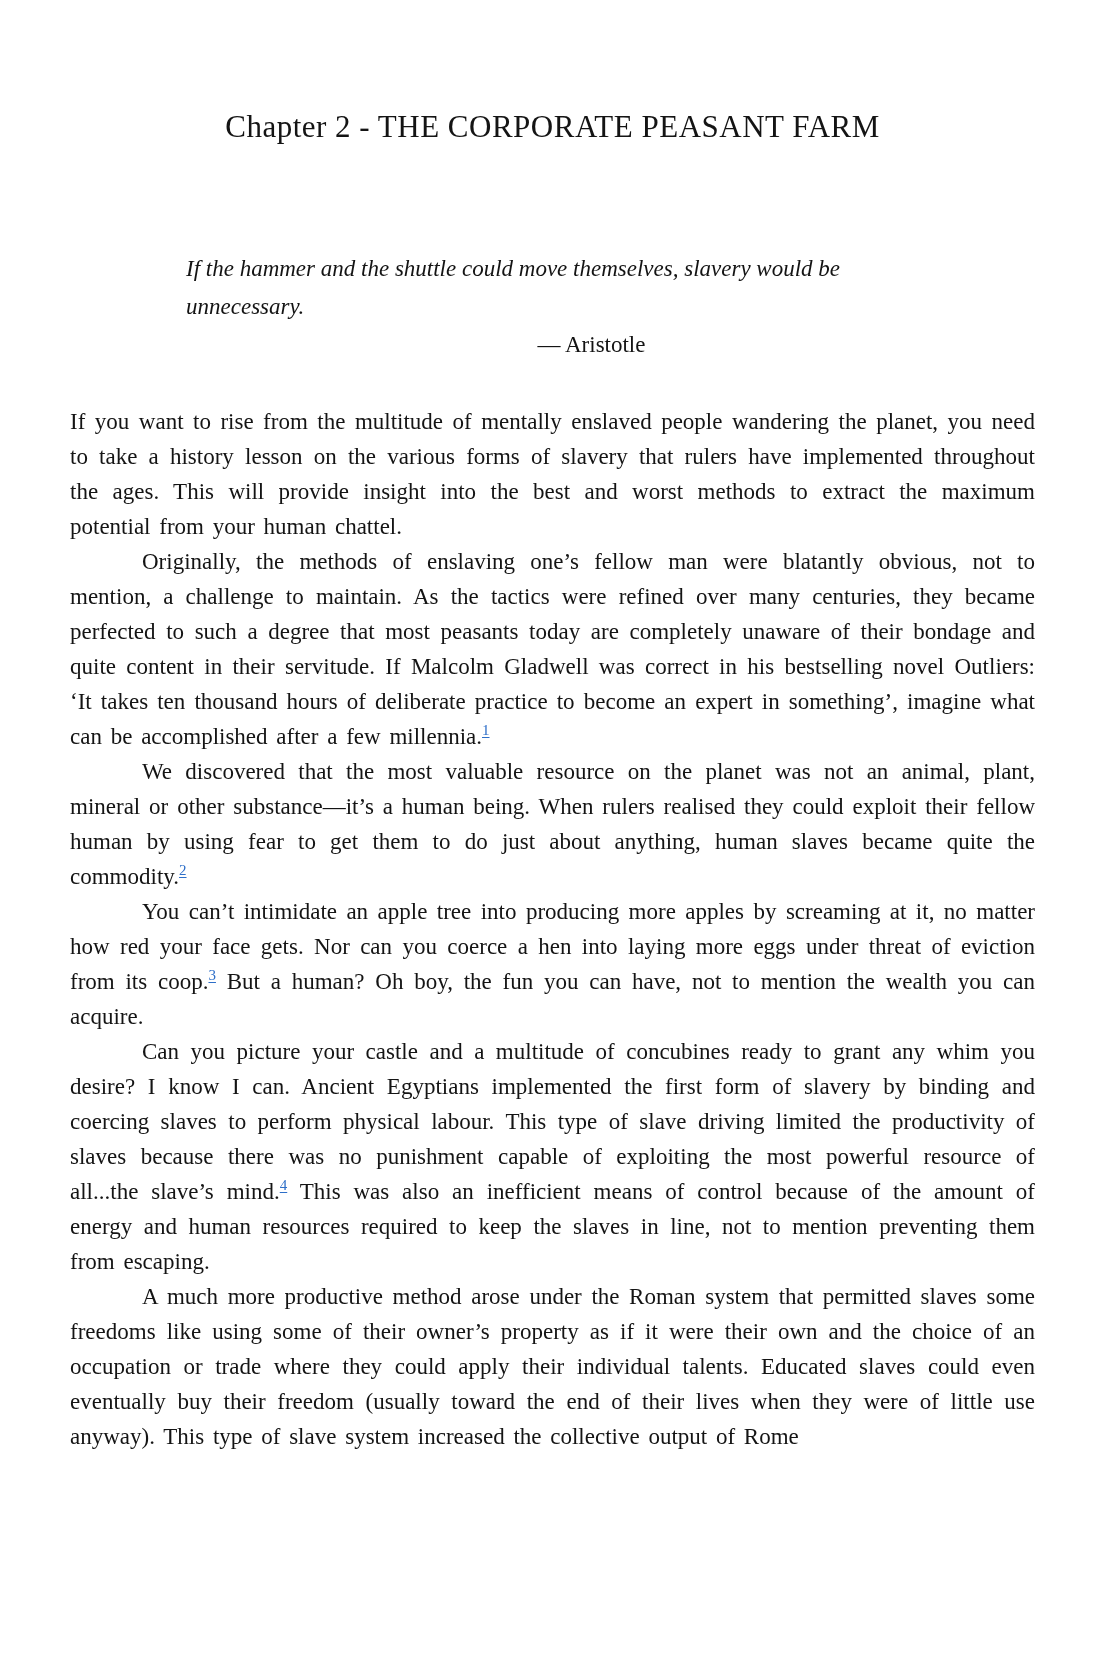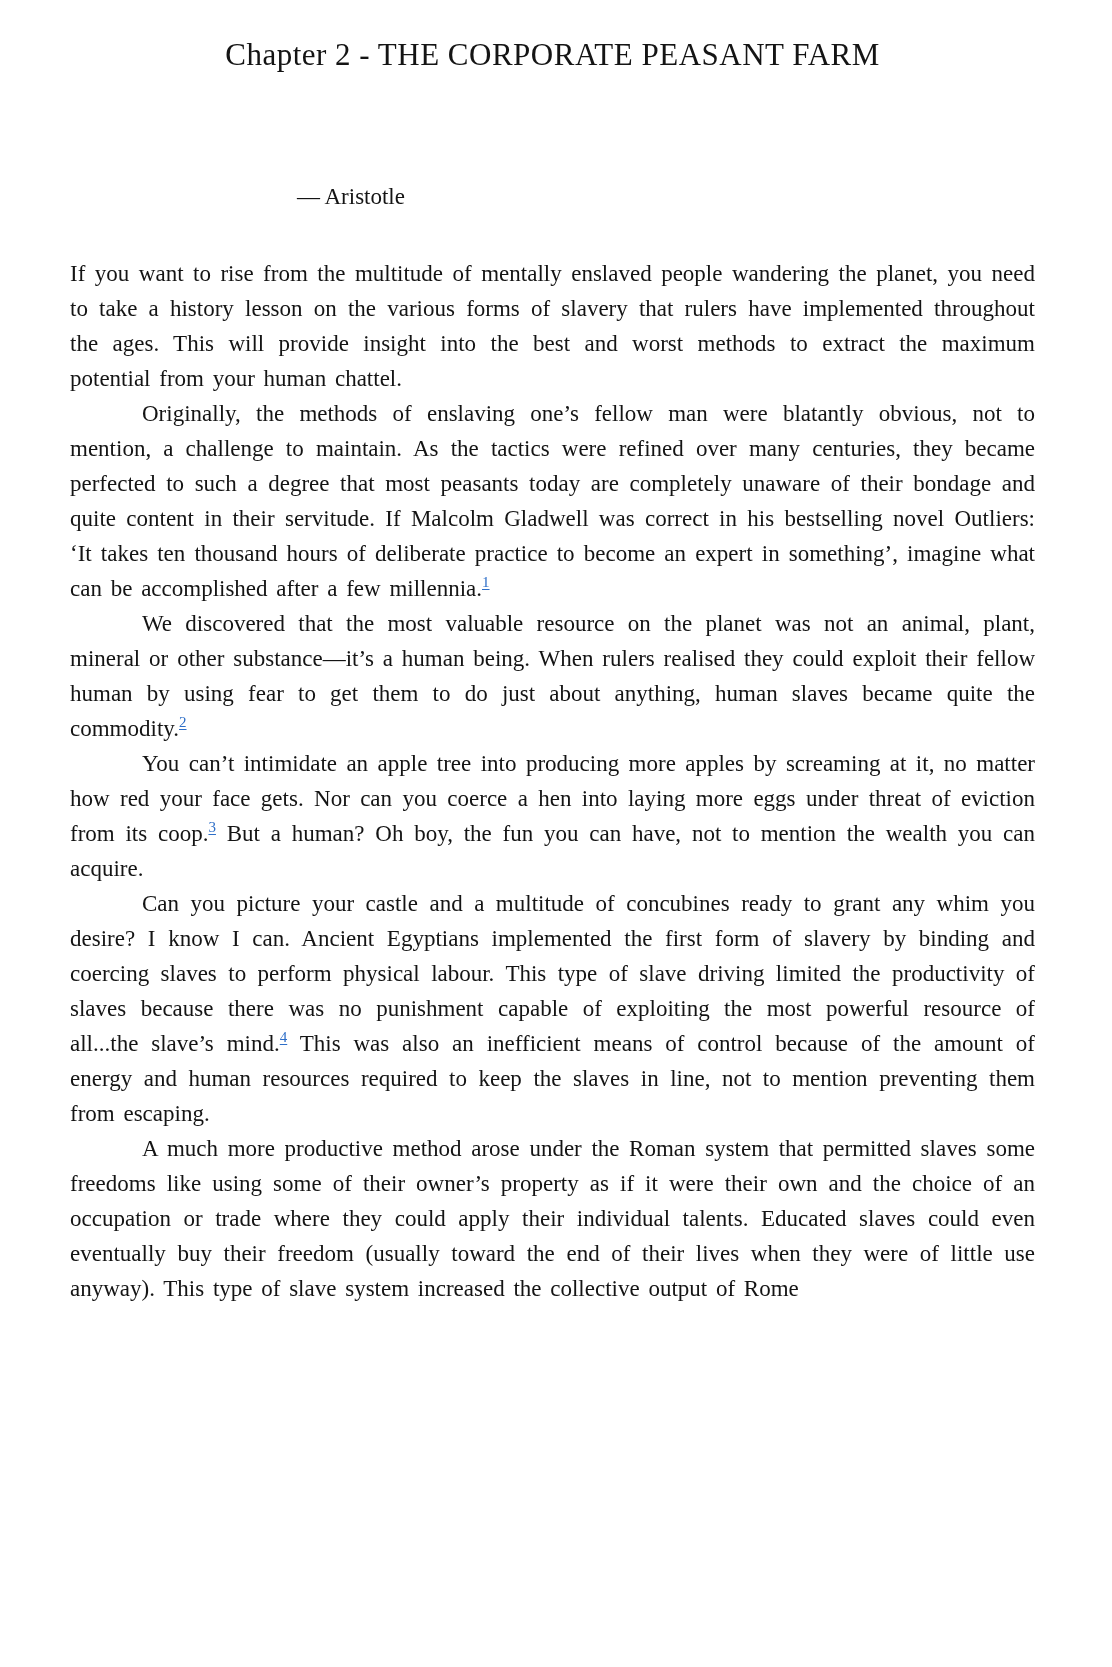--- a/index.html
+++ b/index.html
@@ -10,21 +10,21 @@
     width: 1112px;
     height: 1667px;
     background: #ffffff;
     overflow: hidden;
     font-family: "Liberation Serif", serif;
   }
   .page {
     box-sizing: border-box;
     width: 1112px;
     height: 1667px;
-    padding: 36px 77px 0 70px;
+    padding: 108px 77px 0 70px;
     overflow: hidden;
   }
   .chapter-title {
     margin: 0;
     font-weight: normal;
     font-size: 31px;
     line-height: 38px;
     text-align: center;
     letter-spacing: 0.5px;
     white-space: nowrap;
@@ -34,20 +34,21 @@
     max-width: 700px;
     font-size: 23px;
     line-height: 38px;
   }
   .epigraph-text {
     font-style: italic;
   }
   .epigraph-attribution {
     font-style: normal;
     margin-left: 111px;
+    text-align: center;
   }
   .body-text {
     margin-top: 40px;
     font-size: 23px;
     line-height: 35px;
     text-align: justify;
     word-spacing: 3px;
   }
   .body-text p {
     margin: 0;
@@ -67,20 +68,21 @@
     cursor: pointer;
   }
 </style>
 </head>
 <body style="background: rgb(255, 255, 255); color: rgb(20, 20, 20);">
 
 <div class="page">
   <h1 class="chapter-title">Chapter 2 - THE CORPORATE PEASANT FARM</h1>
 
   <div class="epigraph">
+    <div class="epigraph-text">If the hammer and the shuttle could move themselves, slavery would be unnecessary.</div>
     <div class="epigraph-attribution">— Aristotle</div>
   </div>
 
   <main class="body-text">
       <p><span>If you want to rise from the multitude of mentally enslaved people wandering the planet, you need to take a history lesson on the various forms of slavery that rulers have implemented throughout the ages. This will provide insight into the best and worst methods to extract the maximum potential from your human chattel.</span></p>
       <p class="indent"><span>Originally, the methods of enslaving one’s fellow man were blatantly obvious, not to mention, a challenge to maintain. As the tactics were refined over many centuries, they became perfected to such a degree that most peasants today are completely unaware of their bondage and quite content in their servitude. If Malcolm Gladwell was correct in his bestselling novel </span><span class="italic">Outliers:</span><span> ‘It takes ten thousand hours of deliberate practice to become an expert in something’, imagine what can be accomplished after a few millennia.</span><sup class="fn">1</sup></p>
       <p class="indent"><span>We discovered that the most valuable resource on the planet was not an animal, plant, mineral or other substance—it’s a human being. When rulers realised they could exploit their fellow human by using fear to get them to do just about anything, human slaves became quite the commodity.</span><sup class="fn">2</sup></p>
       <p class="indent"><span>You can’t intimidate an apple tree into producing more apples by screaming at it, no matter how red your face gets. Nor can you coerce a hen into laying more eggs under threat of eviction from its coop.</span><sup class="fn">3</sup><span> But a human? Oh boy, the fun you can have, not to mention the wealth you can acquire.</span></p>
       <p class="indent"><span>Can you picture your castle and a multitude of concubines ready to grant any whim you desire? I know I can. Ancient Egyptians implemented the first form of slavery by binding and coercing slaves to perform physical labour. This type of slave driving limited the productivity of slaves because there was no punishment capable of exploiting the most powerful resource of all...the slave’s mind.</span><sup class="fn">4</sup><span> This was also an inefficient means of control because of the amount of energy and human resources required to keep the slaves in line, not to mention preventing them from escaping.</span></p>
       <p class="indent"><span>A much more productive method arose under the Roman system that permitted slaves some freedoms like using some of their owner’s property as if it were their own and the choice of an occupation or trade where they could apply their individual talents. Educated slaves could even eventually buy their freedom (usually toward the end of their lives when they were of little use anyway). This type of slave system increased the collective output of Rome</span></p>

